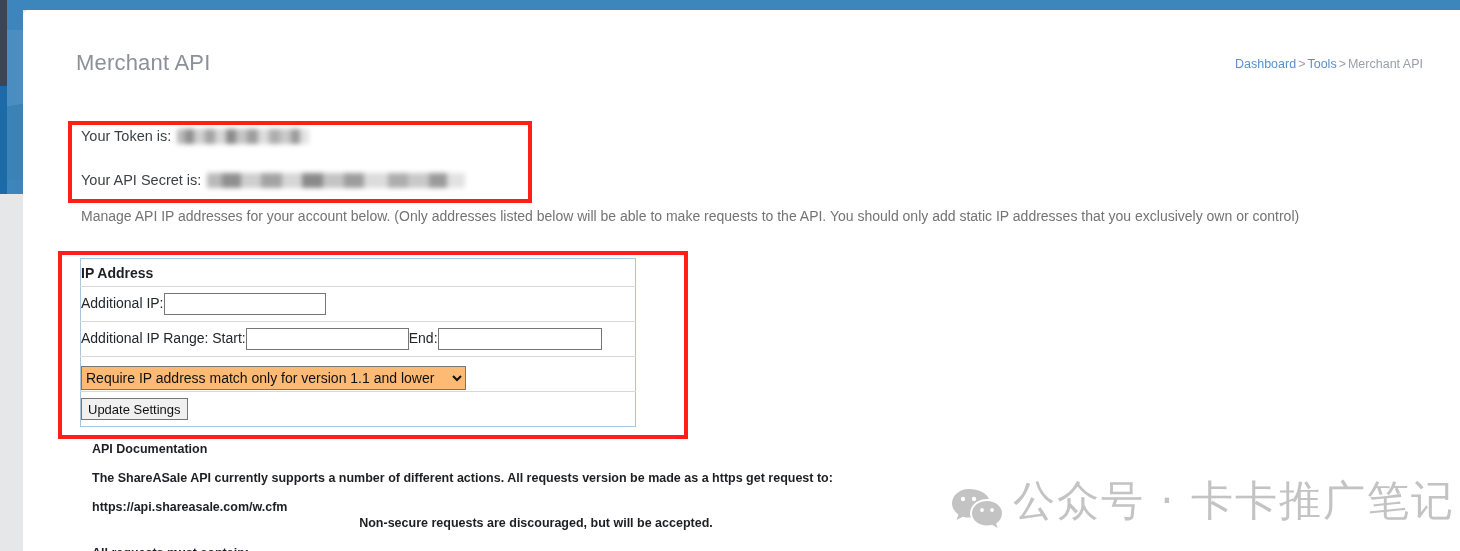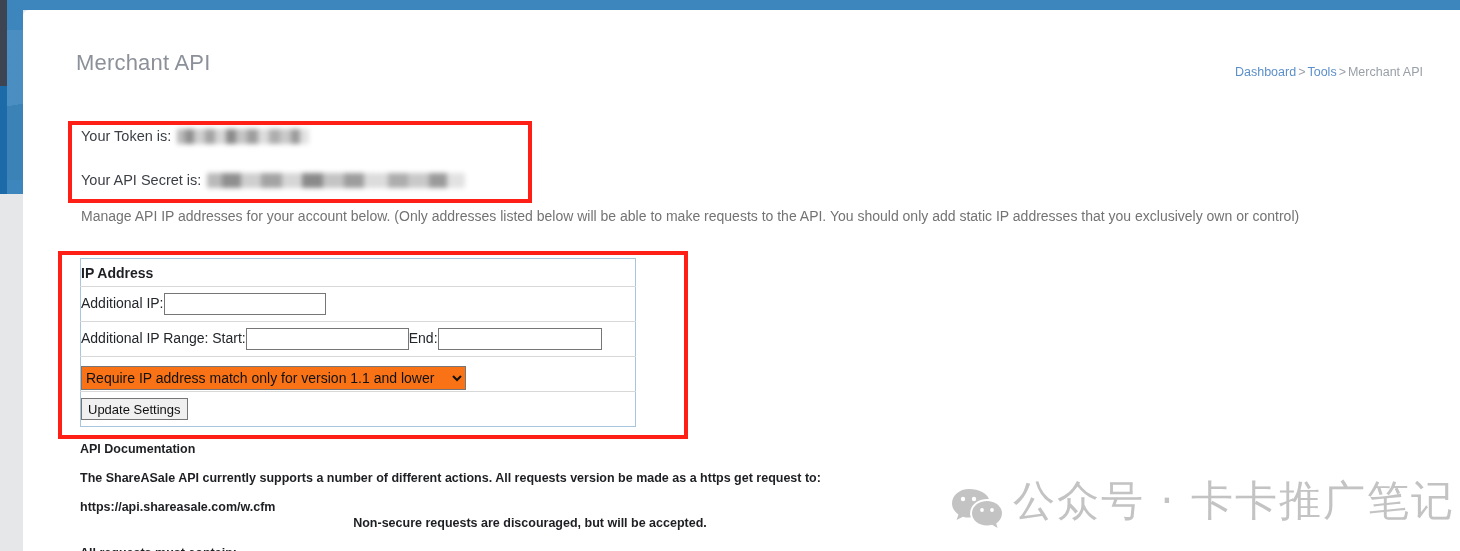--- a/index.html
+++ b/index.html
@@ -69,21 +69,21 @@
   
   .page-title {
     position: absolute; left: 53px; top: 40px;
     font-size: 22px;
     font-weight: 400;
     color: #8b9099;
     letter-spacing: .2px;
     white-space: nowrap;
   }
   .breadcrumb {
-    position: absolute; right: 37px; top: 55px;
+    position: absolute; right: 37px; top: 47px;
     font-size: 12.5px;
     color: #9aa0a8;
     white-space: nowrap;
   }
   .breadcrumb .crumb-link { color: #5b8fc9; }
   .breadcrumb .crumb-sep { color: #9aa0a8; margin: 0 2px; }
   .breadcrumb .crumb-current { color: #9aa0a8; }
 
   
   .redbox {
@@ -179,21 +179,21 @@
   }
   .in-ip    { width: 162px; }
   .in-start { width: 163px; }
   .in-end   { width: 164px; }
 
   select.sel {
     font-family: "Liberation Sans", sans-serif;
     font-size: 14px;
     color: #111;
     border: 1px solid #767676;
-    background: #f97316;
+    background: #fdba74;
     height: 24px;
     padding: 0 0;
     width: 385px;
     margin-top: 7px;
   }
 
   button.btn {
     font-family: "Liberation Sans", sans-serif;
     font-size: 13px;
     color: #111;
@@ -205,21 +205,21 @@
   }
 
   
   .doc {
     position: absolute;
     left: 57px;
     top: 432px;
     width: 900px;
     color: #1d1f23;
   }
-  .doc-line { font-size: 12.5px; font-weight: bold; white-space: nowrap; }
+  .doc-line { font-size: 12.5px; font-weight: bold; white-space: nowrap; margin-left: 12px; }
   .doc-h      { margin-top: 0px; }
   .doc-p1     { margin-top: 15px; }
   .doc-url    { margin-top: 15px; }
   .doc-ns     { margin-top: 2px; text-align: center; }
   .doc-last   { margin-top: 16px; }
 
   
   .watermark {
     position: absolute;
     left: 928px; top: 463px;

